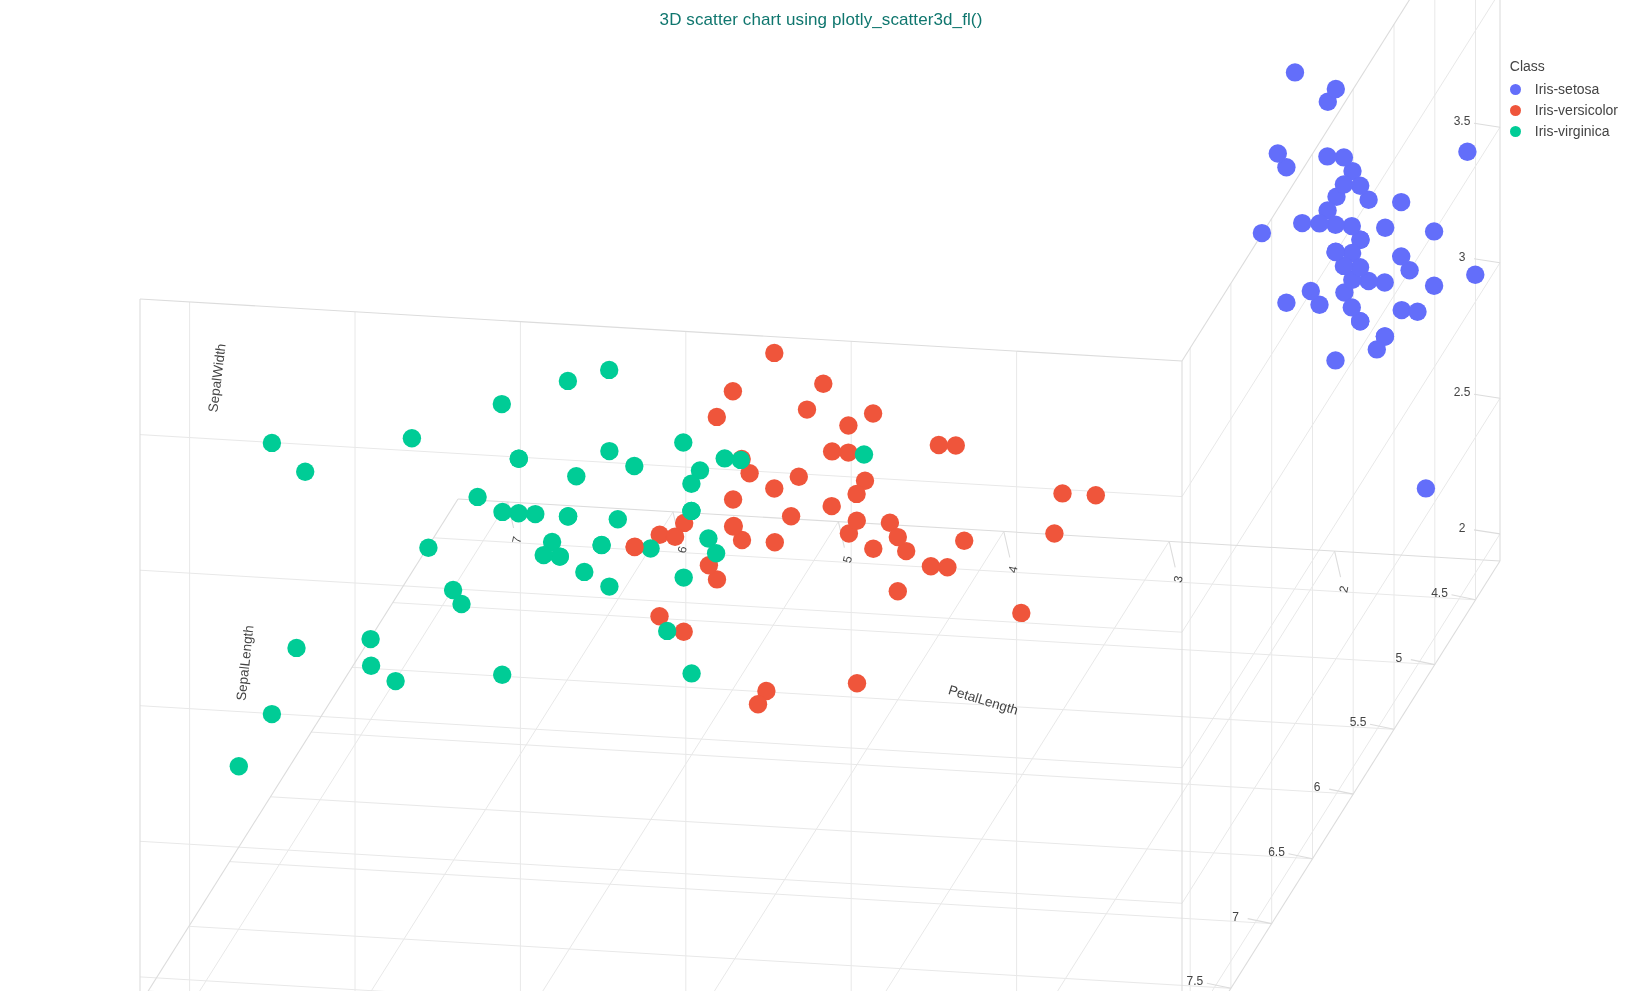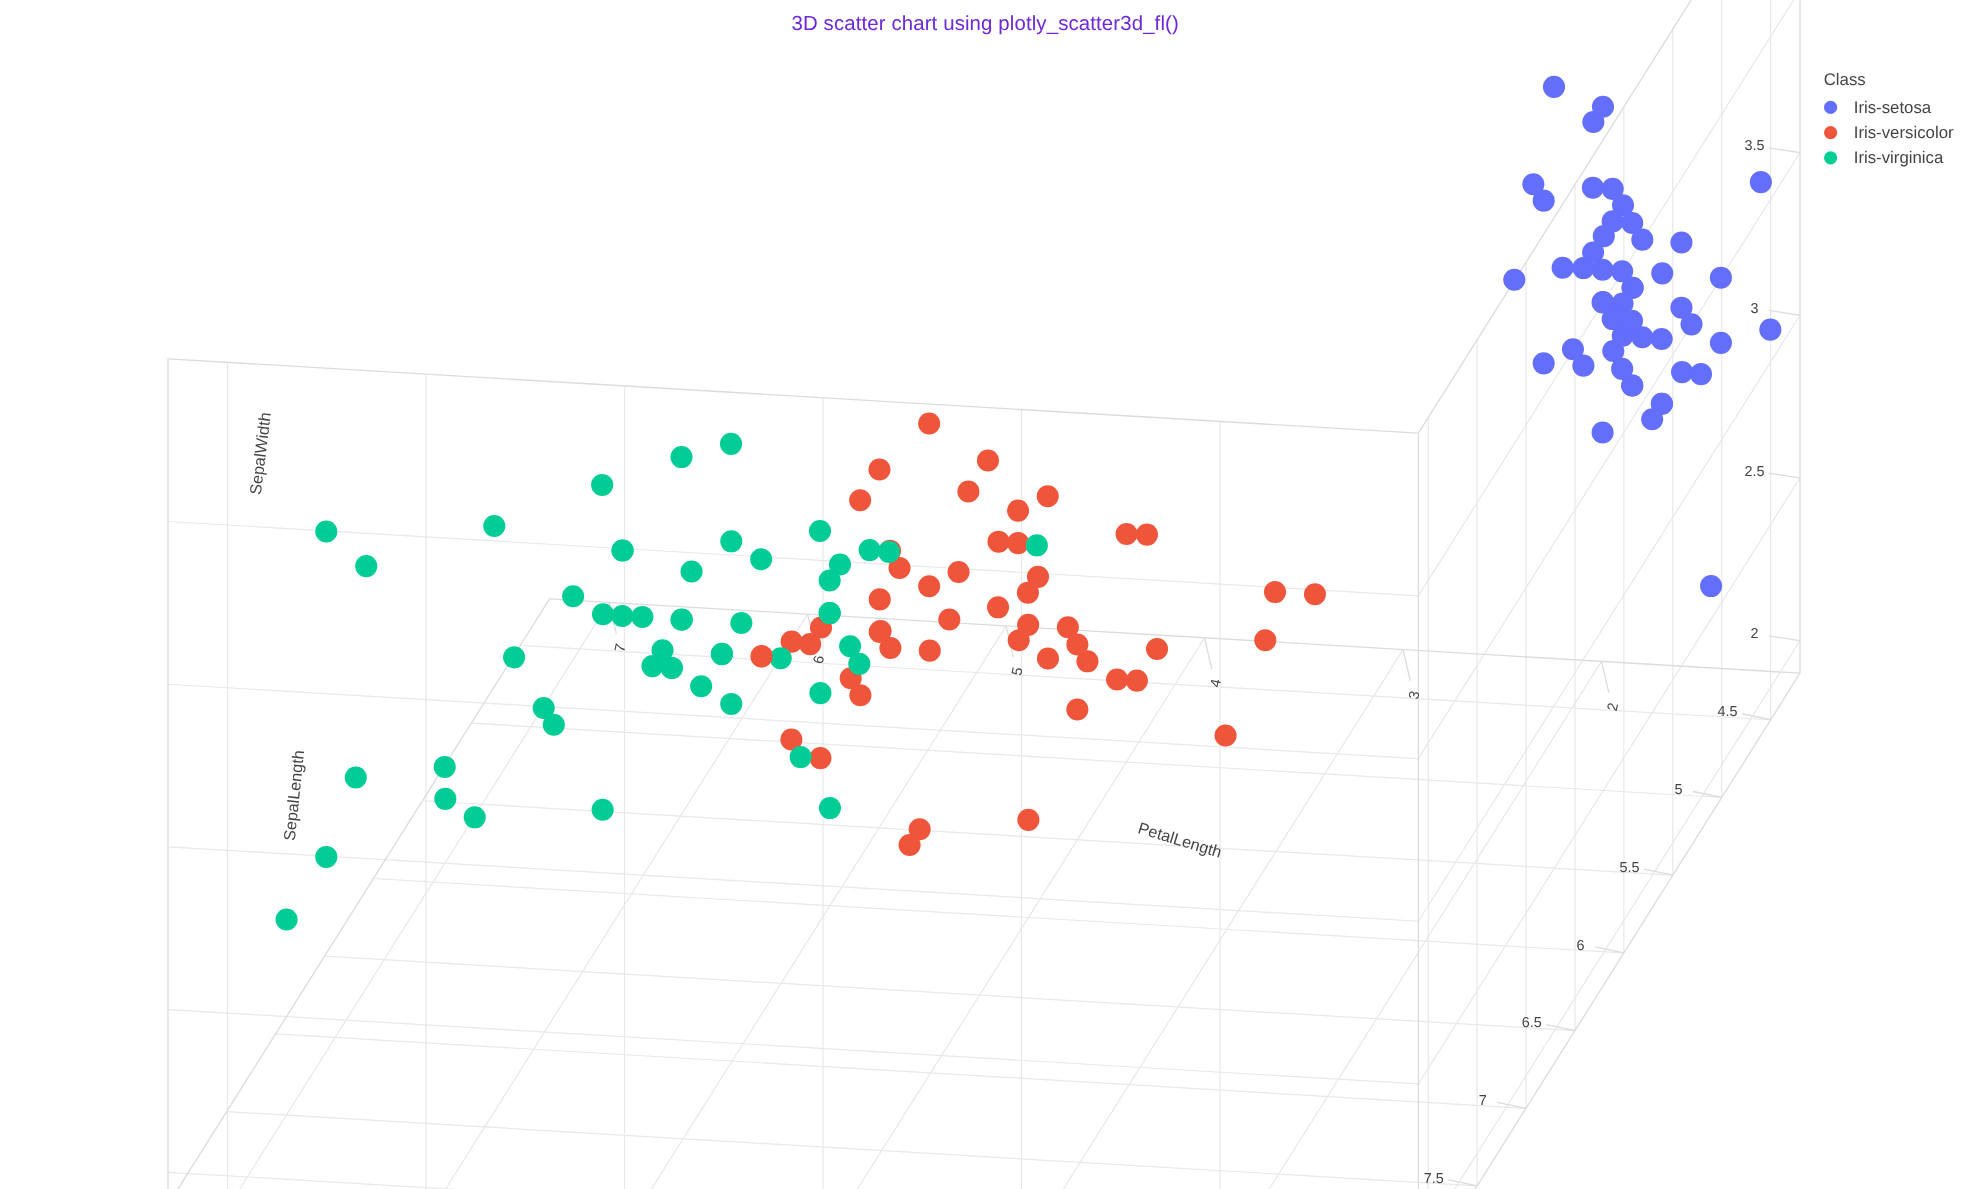--- a/index.html
+++ b/index.html
@@ -2,24 +2,24 @@
 <html><head>
 <meta charset="utf-8">
 <style>
   html,body{margin:0;padding:0;background:#ffffff;}
   body{width:1642px;height:991px;overflow:hidden;
        font-family:"Liberation Sans","DejaVu Sans",sans-serif;color:#2a3f5f;}
   #root{position:relative;width:1642px;height:991px;}
 
   #chart-title{
     position:absolute;left:0;top:10px;width:1642px;text-align:center;
-    font-size:17px;color:#6d28d9;font-weight:400;letter-spacing:.1px;
+    font-size:17px;color:#0f766e;font-weight:400;letter-spacing:.1px;
   }
 
-  #legend{position:absolute;right:14px;top:58px;text-align:left;}
+  #legend{position:absolute;right:24px;top:58px;text-align:left;}
   #legend-title{font-size:14px;color:#444444;margin:0 0 7px 26px;}
   .legend-item{display:flex;align-items:center;margin:0 0 5px 0;height:16px;}
   .legend-swatch{width:11px;height:11px;border-radius:50%;margin:0 14px 0 26px;flex:0 0 auto;}
   .legend-label{font-size:14px;color:#444444;white-space:nowrap;}
 
   #scene{position:absolute;left:0;top:0;width:1642px;height:991px;}
   #scene svg{position:absolute;left:0;top:0;}
 
   .gridline{stroke:#e8e8e8;stroke-width:1;fill:none;}
   .axisline{stroke:#dcdcdc;stroke-width:1.1;fill:none;}

